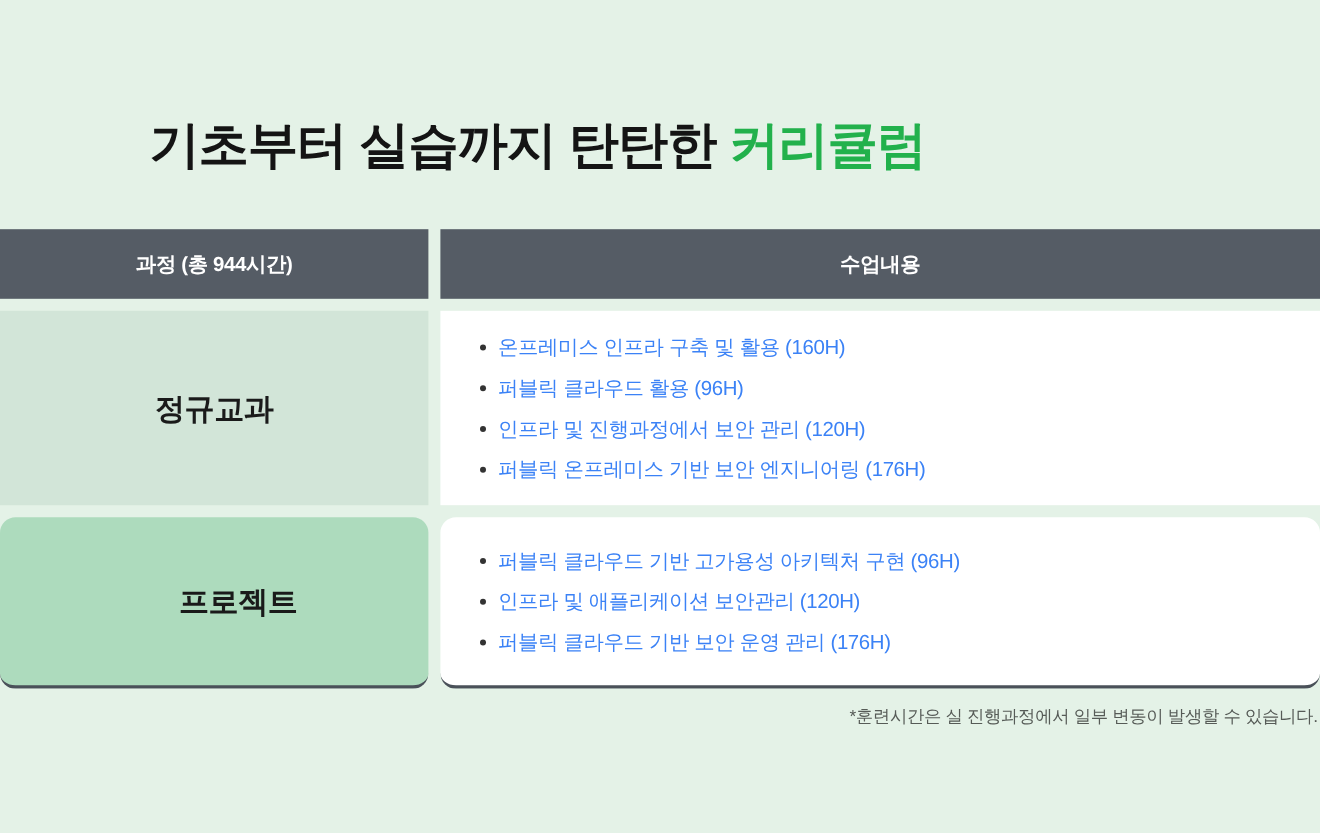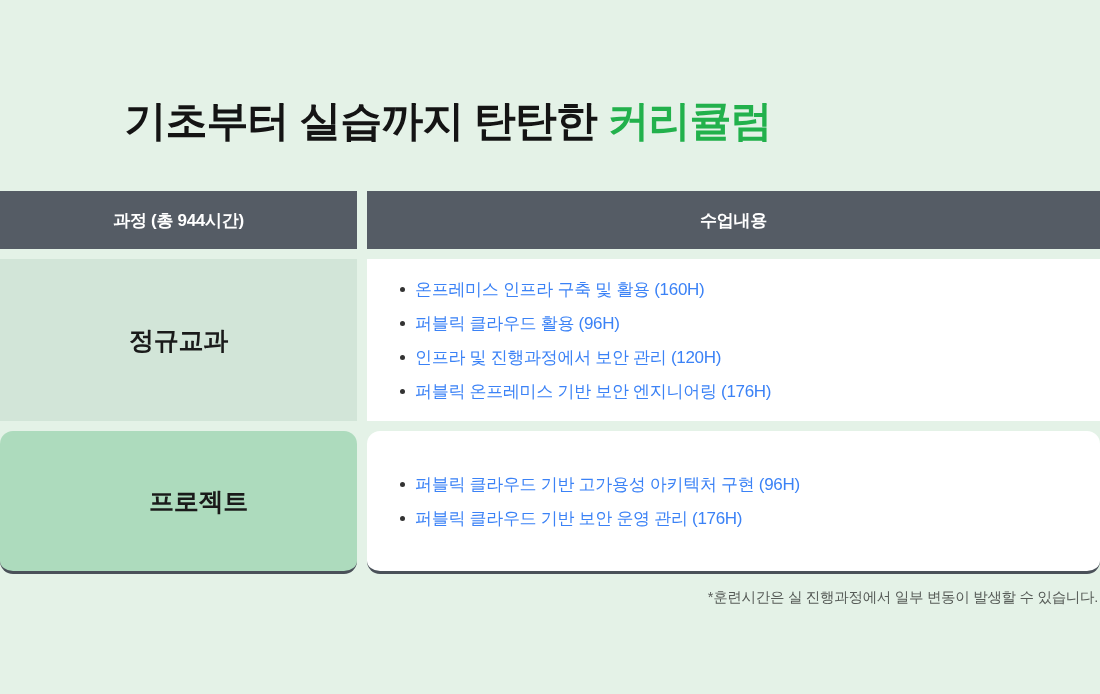--- a/index.html
+++ b/index.html
@@ -140,20 +140,24 @@
     <div class="label-cell row2 bottom-border">
       <span>프로젝트</span>
     </div>
     <div class="content-cell bottom-border">
       <div class="bullet-item">
         <span class="bullet-dot"></span>
         <span>퍼블릭 클라우드 기반 고가용성 아키텍처 구현 (96H)</span>
       </div>
       <div class="bullet-item">
         <span class="bullet-dot"></span>
+        <span>인프라 및 애플리케이션 보안관리 (120H)</span>
+      </div>
+      <div class="bullet-item">
+        <span class="bullet-dot"></span>
         <span>퍼블릭 클라우드 기반 보안 운영 관리 (176H)</span>
       </div>
     </div>
 
   </div>
 
   <div class="footnote">*훈련시간은 실 진행과정에서 일부 변동이 발생할 수 있습니다.</div>
 
 </div>
 

